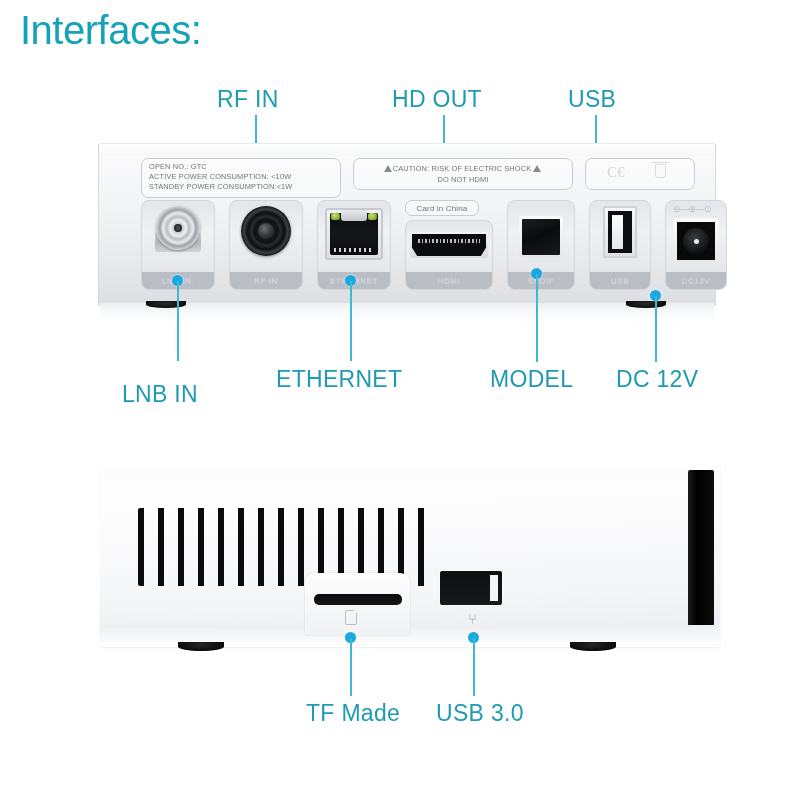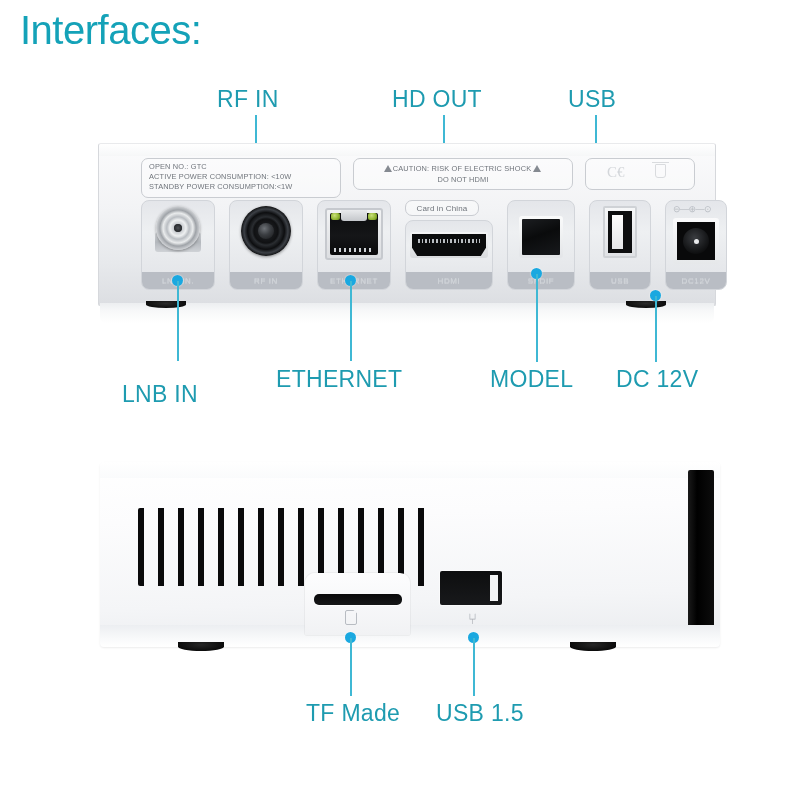--- a/index.html
+++ b/index.html
@@ -529,13 +529,13 @@
   <div class="side-usb-blade"></div>
 </div>
 <div class="usb-trident">⑂</div>
 
 <div class="dot" style="left:345px; top:632px;"></div>
 <div class="leader" style="left:350px; top:638px; height:58px;"></div>
 <div class="callout" style="left:306px; top:700px;">TF Made</div>
 
 <div class="dot" style="left:468px; top:632px;"></div>
 <div class="leader" style="left:473px; top:638px; height:58px;"></div>
-<div class="callout" style="left:436px; top:700px;">USB 1.5</div>
+<div class="callout" style="left:436px; top:700px;">USB 3.0</div>
 
 </body></html>

